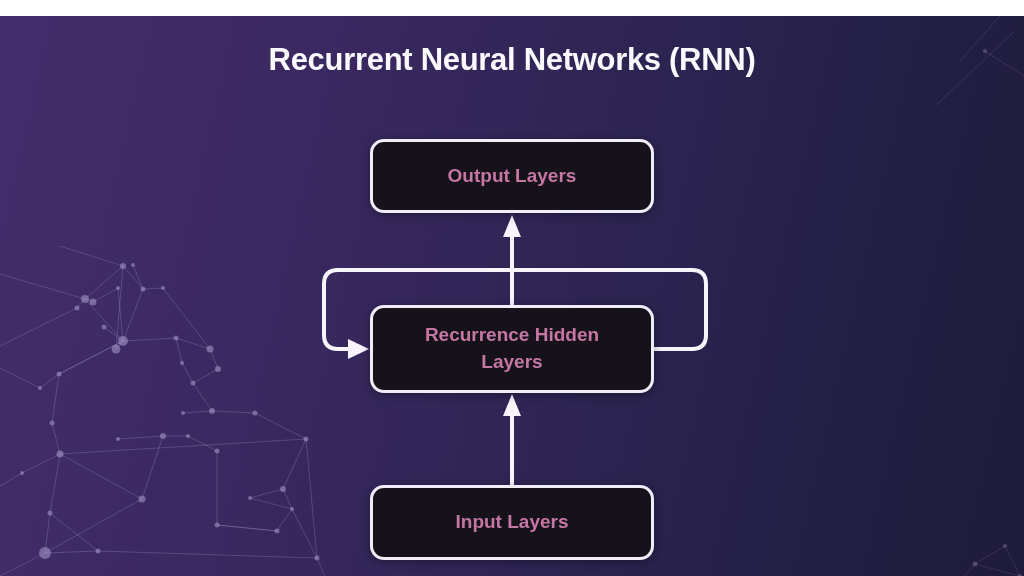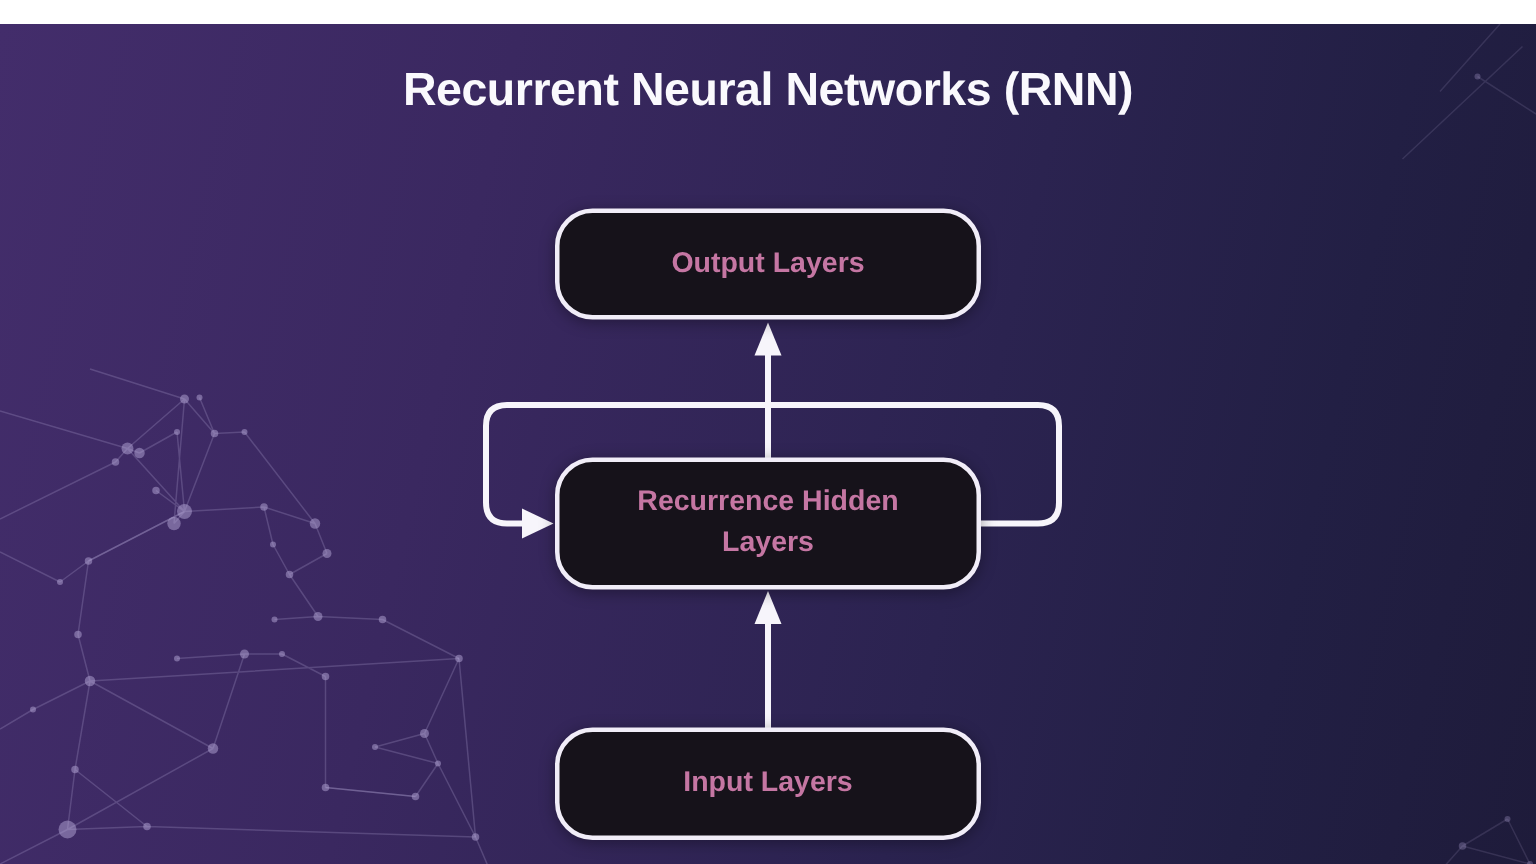--- a/index.html
+++ b/index.html
@@ -29,21 +29,21 @@
   }
   .connectors {
     position: absolute; left: 0; top: 0; width: 1024px; height: 576px;
     z-index: 1; pointer-events: none;
   }
   .node {
     position: absolute; z-index: 2;
     box-sizing: border-box;
     background: var(--node-fill, #16121a);
     border: 3px solid var(--node-border, #f1edf8);
-    border-radius: 25px;
+    border-radius: 14px;
     display: flex; align-items: center; justify-content: center;
     box-shadow: 0 2px 10px rgba(0,0,0,0.35);
   }
   .node .label {
     color: var(--node-text, #c576a3);
     font-size: 19px; font-weight: 700; line-height: 1.4;
     text-align: center;
   }
   .node-output { left: 370px; top: 123px; width: 284px; height: 74px; }
   .node-hidden { left: 370px; top: 289px; width: 284px; height: 88px; }

